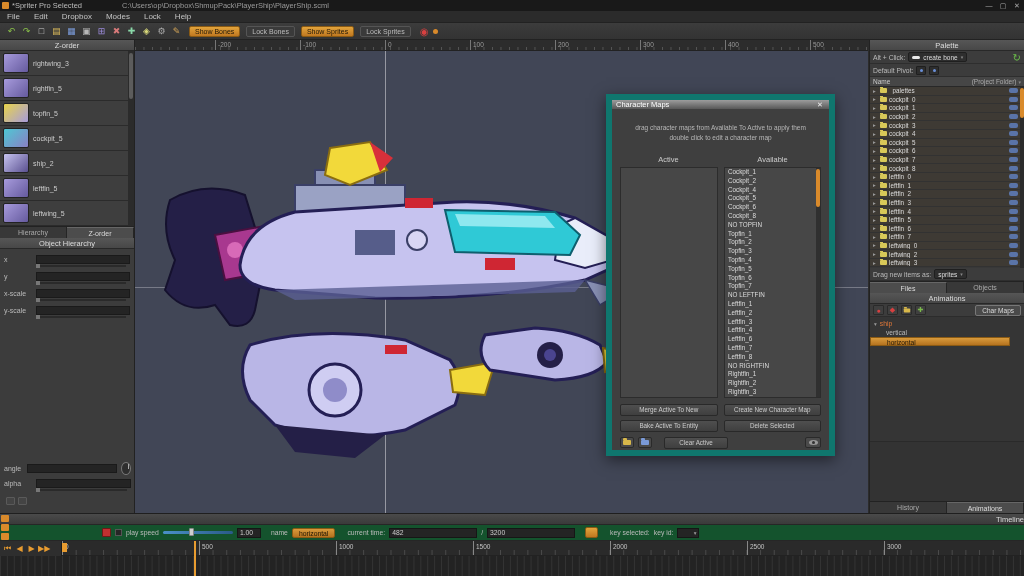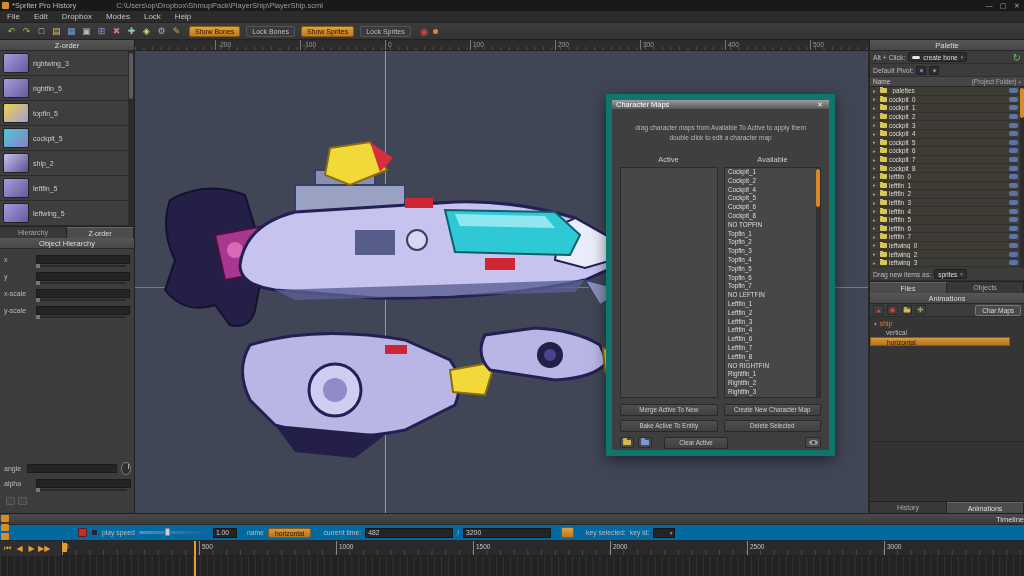--- a/index.html
+++ b/index.html
@@ -120,21 +120,21 @@
 .ent-row .ar{color:#999;font-size:5.5px}
 .ent-name{color:#e07838}
 .anim-row{height:9px;font-size:6.6px;color:#bbb;padding-left:16px;line-height:9px}
 .anim-row.sel{background:linear-gradient(#d89a3c,#b5731f);color:#1f1505;width:140px;border:1px solid #8a5a14}
 .rp-fill{height:127px;background:#333}
 .rp-tabs{position:absolute;bottom:0;width:100%}
 
 
 .timeline{left:0;top:513px;width:1024px;height:63px;background:#2e2e2e;border-top:1px solid #1f1f1f}
 .tl-head{height:11px;background:linear-gradient(#4a4a4a,#3a3a3a);text-align:right;font-size:7.5px;color:#ddd;line-height:11px;border-bottom:1px solid #262626}
-.tl-ctrl{height:16px;display:flex;align-items:center;gap:4px;padding-left:78px;font-size:6.8px;color:#bbb;background:#0369a1;border-bottom:1px solid #262626}
+.tl-ctrl{height:16px;display:flex;align-items:center;gap:4px;padding-left:102px;font-size:6.8px;color:#bbb;background:#14532d;border-bottom:1px solid #262626}
 .rec{width:9px;height:9px;background:#c03030;border:1px solid #701818;border-radius:1px}
 .chk{width:7px;height:7px;background:#262626;border:1px solid #555}
 .slider{width:70px;height:3px;background:linear-gradient(90deg,#4a90c8,#2a5a88);border-radius:2px;position:relative}
 .slider i{position:absolute;left:26px;top:-3px;width:5px;height:8px;background:#cfcfcf;border:1px solid #888;border-radius:1px}
 .tl-in{height:10px;background:#242424;border:1px solid #161616;color:#ccc;font-size:6.8px;font-family:"Liberation Sans",sans-serif;padding:0 2px}
 .w24{width:24px}.w88{width:88px;text-align:left}
 .chip{background:linear-gradient(#d89a3c,#b5731f);color:#1f1505;border:1px solid #8a5a14;border-radius:2px;padding:0 6px;height:10px;line-height:9px;font-size:6.8px}
 .obtn{width:13px;height:11px;background:linear-gradient(#e2a43c,#c07820);border:1px solid #8a5a14;border-radius:2px}
 .keysel{width:22px;height:10px;background:#242424;border:1px solid #161616;color:#999;font-size:5.5px;text-align:right;line-height:9px;padding-right:2px}
 .tl-ruler{height:15px;background:#2a2a2a;border-bottom:1px solid #222;display:flex;padding-left:62px;background-image:linear-gradient(90deg,#4a4a4a 0 1px,transparent 1px);background-size:13.7px 5px;background-repeat:repeat-x;background-position:62px bottom;position:relative}
@@ -147,21 +147,21 @@
 .playhead{position:absolute;left:194px;top:27px;width:2px;height:36px;background:#e89c30;z-index:2}
 .kf0{position:absolute;left:62px;top:29px;width:5px;height:9px;background:#e89c30;z-index:2}
 </style>
 </head>
 <body>
 
 <div id="app">
 
   <div class="abs titlebar">
     <span class="app-ic"></span>
-    <span>*Spriter Pro History</span>
+    <span>*Spriter Pro Selected</span>
     <span class="path">C:\Users\op\Dropbox\ShmupPack\PlayerShip\PlayerShip.scml</span>
     <span class="win-ctl">
       <span>—</span>
       <span>▢</span>
       <span>✕</span>
     </span>
   </div>
 
   <div class="abs menubar">
 

